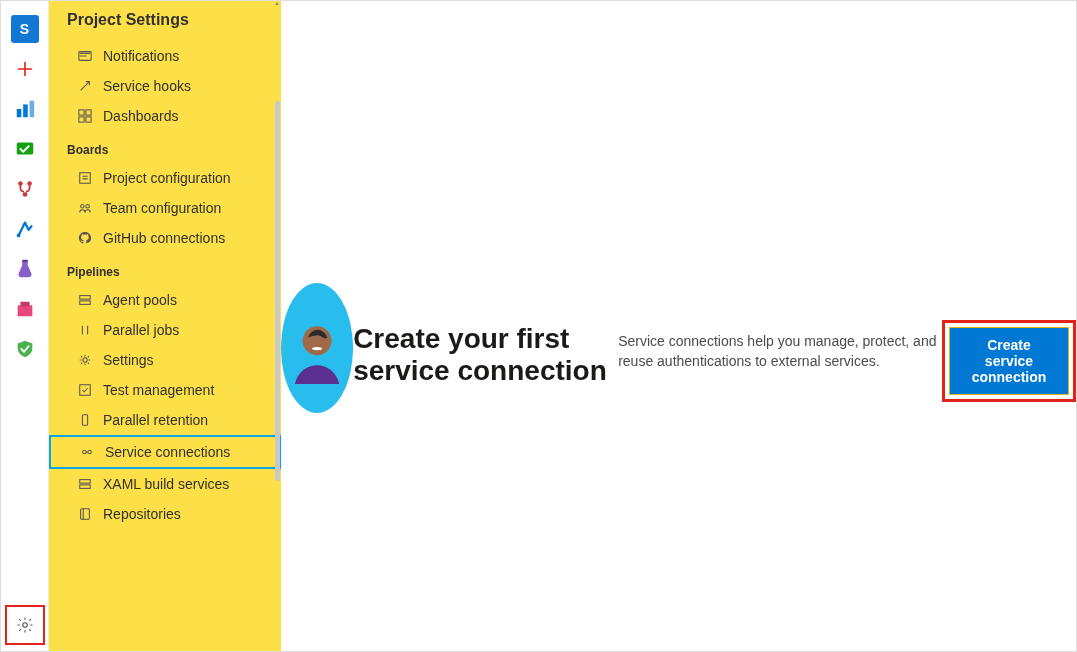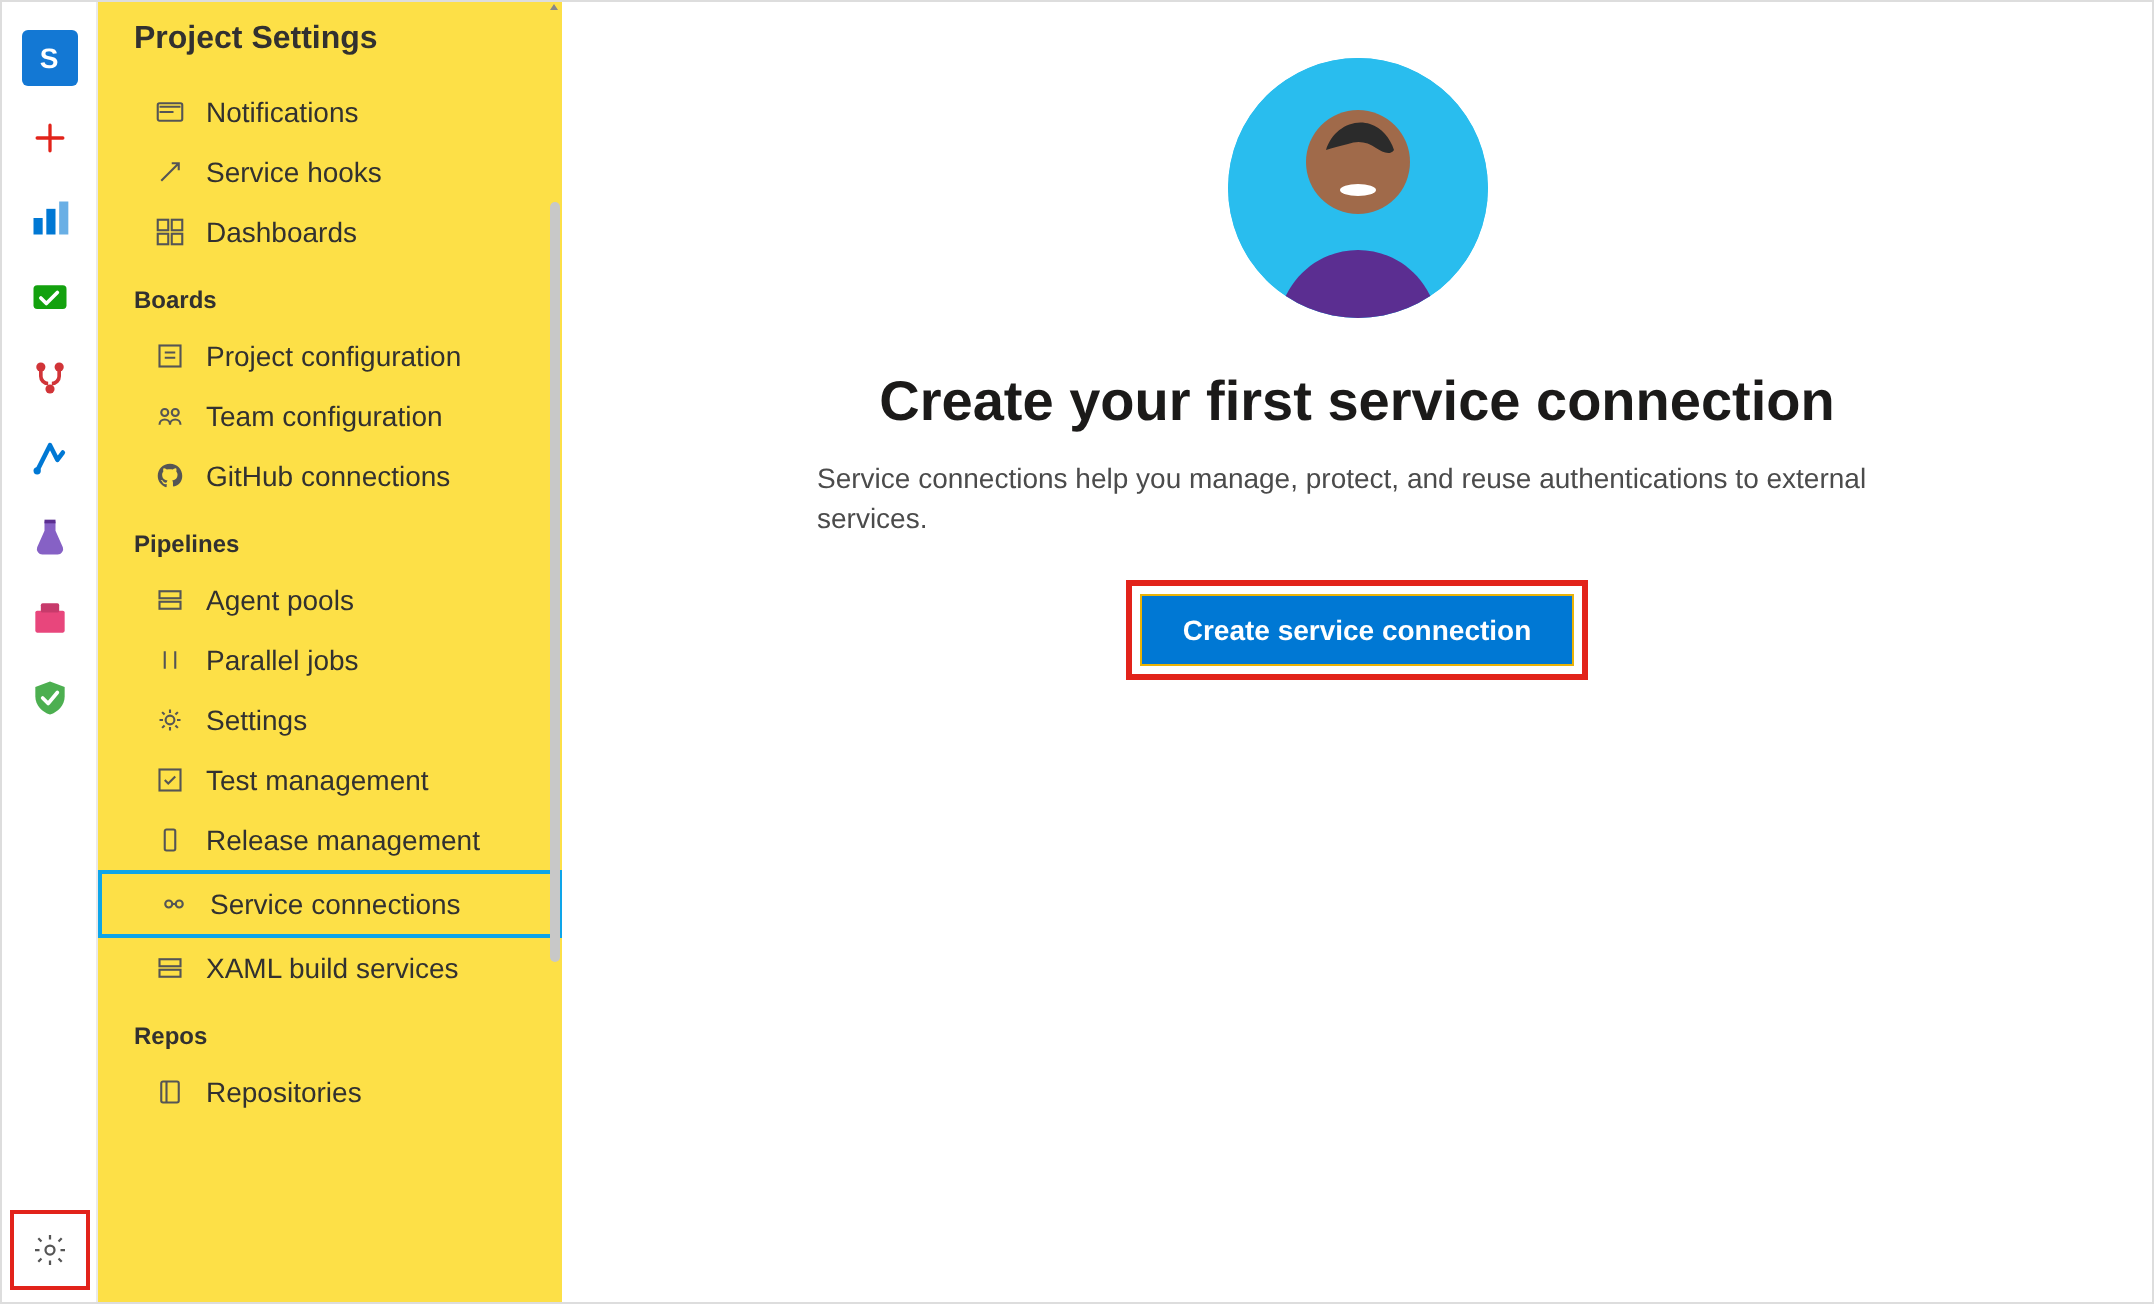--- a/index.html
+++ b/index.html
@@ -22,21 +22,21 @@
   .sidebar-thumb { position:absolute; right:1px; top:100px; width:5px; height:380px; background:#c8c8c8; border-radius:3px; }
   .sidebar-toparrow { position:absolute; right:1px; top:0; width:6px; height:6px; }
   .sidebar h2 { font-size: 16px; font-weight: 600; margin: 0 0 12px 0; padding: 0 18px; }
   .section-title { font-size: 12px; font-weight: 600; padding: 12px 18px 6px 18px; }
   .nav-item { display: flex; align-items: center; gap: 10px; padding: 7px 18px 7px 28px; cursor: pointer; color: #323130; }
   .nav-item .ico { width: 16px; height: 16px; display:flex; align-items:center; justify-content:center; flex-shrink:0; }
   .nav-item .ico svg { width:14px; height:14px; stroke:#555; fill:none; stroke-width:1.2; }
   .highlight-red { border: 2px solid #0ea5e9; }
 
   
-  .main { flex: 1; display: flex; flex-direction: column; align-items: center; padding-top: 28px; }
+  .main { flex: 1; display: flex; align-items: center; padding-top: 70px; }
   .avatar-wrap { width: 130px; height: 130px; border-radius: 50%; background: #29bdee; display:flex; align-items:flex-end; justify-content:center; overflow:hidden; margin-bottom: 26px; }
   .main h1 { font-size: 28px; font-weight: 700; margin: 0 0 12px 0; color:#1b1a19; }
   .main p.desc { font-size: 14px; color:#4b4b4b; text-align:left; max-width: 540px; margin:0 0 20px 0; line-height:1.45; }
   .cta-wrap { padding: 4px; border: 3px solid #e2231a; display:inline-block; }
   .cta { background:#0078d4; color:#fff; border:1px solid #eab308; padding: 9px 20px; font-size:14px; font-weight:600; cursor:pointer; }
 </style>
 </head>
 <body>
 
 <div class="app">
@@ -202,21 +202,21 @@
           </svg>
         </span>
       <span>Test management</span>
     </div>
     <div class="nav-item">
       <span class="ico">
           <svg viewBox="0 0 16 16">
             <rect x="5" y="2" width="6" height="12" rx="1"></rect>
           </svg>
         </span>
-      <span>Release management</span>
+      <span>Parallel retention</span>
     </div>
     <div class="nav-item highlight-red">
       <span class="ico">
           <svg viewBox="0 0 16 16">
             <circle cx="5" cy="8" r="2"></circle>
             <circle cx="11" cy="8" r="2"></circle>
             <path d="M7 8h2"></path>
           </svg>
         </span>
       <span>Service connections</span>
@@ -224,21 +224,20 @@
     <div class="nav-item">
       <span class="ico">
           <svg viewBox="0 0 16 16">
             <rect x="2" y="3" width="12" height="4"></rect>
             <rect x="2" y="9" width="12" height="4"></rect>
           </svg>
         </span>
       <span>XAML build services</span>
     </div>
 
-    <div class="section-title">Repos</div>
     <div class="nav-item">
       <span class="ico">
           <svg viewBox="0 0 16 16">
             <rect x="3" y="2" width="10" height="12" rx="1"></rect>
             <path d="M6 2v12"></path>
           </svg>
         </span>
       <span>Repositories</span>
     </div>
 

